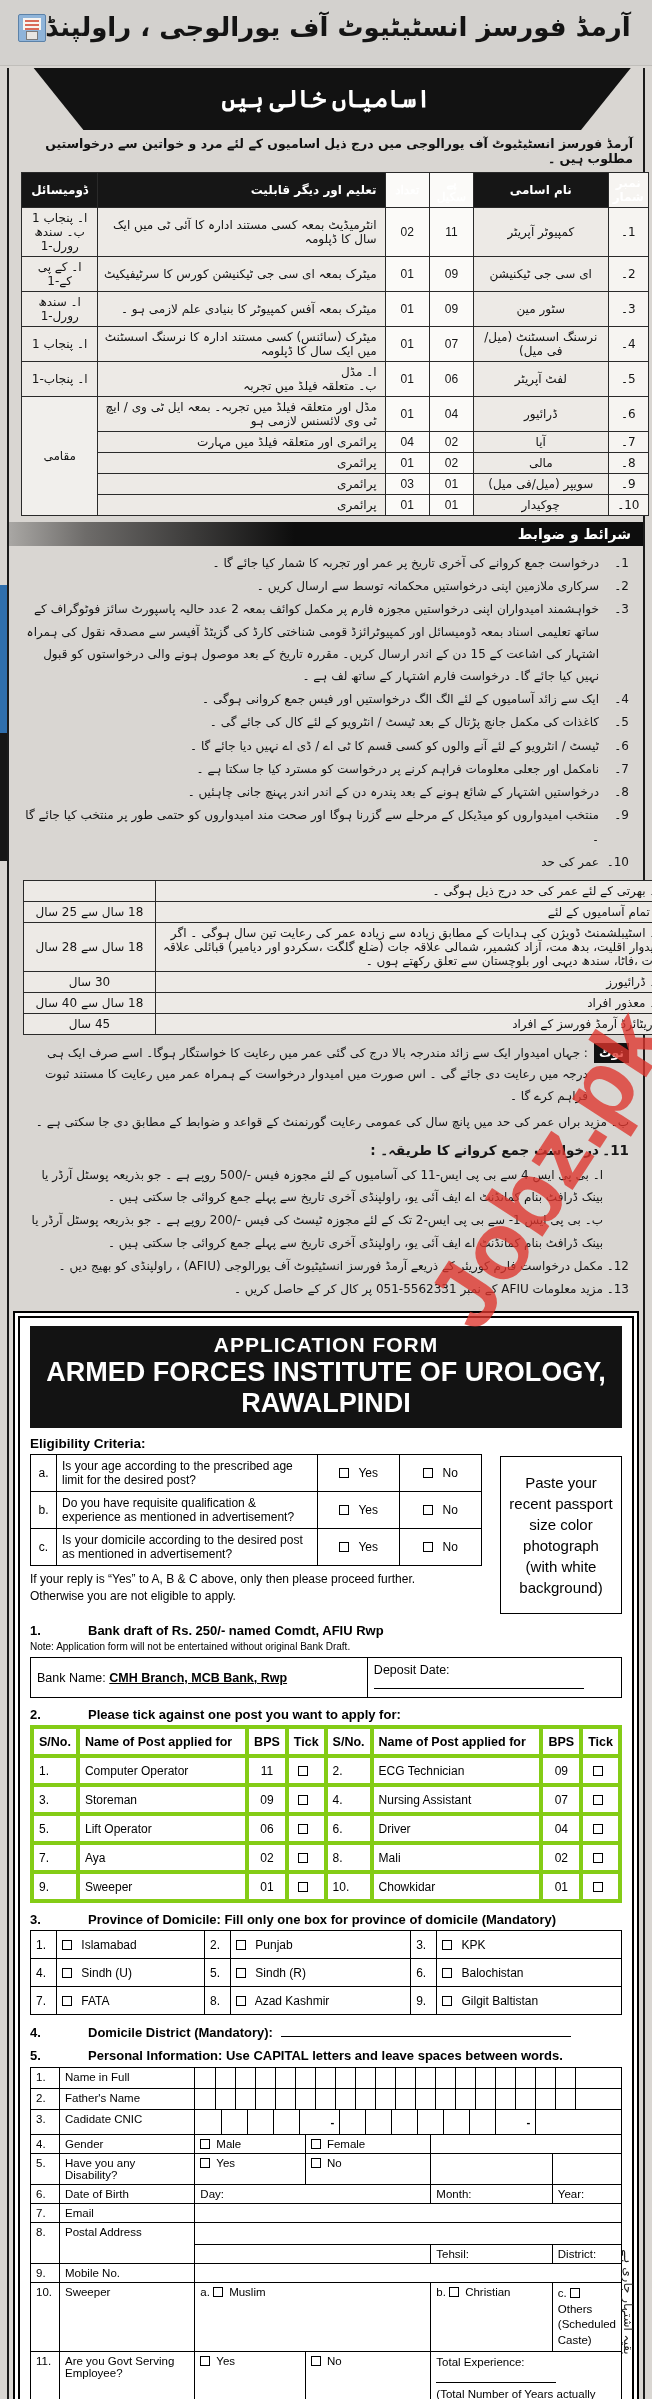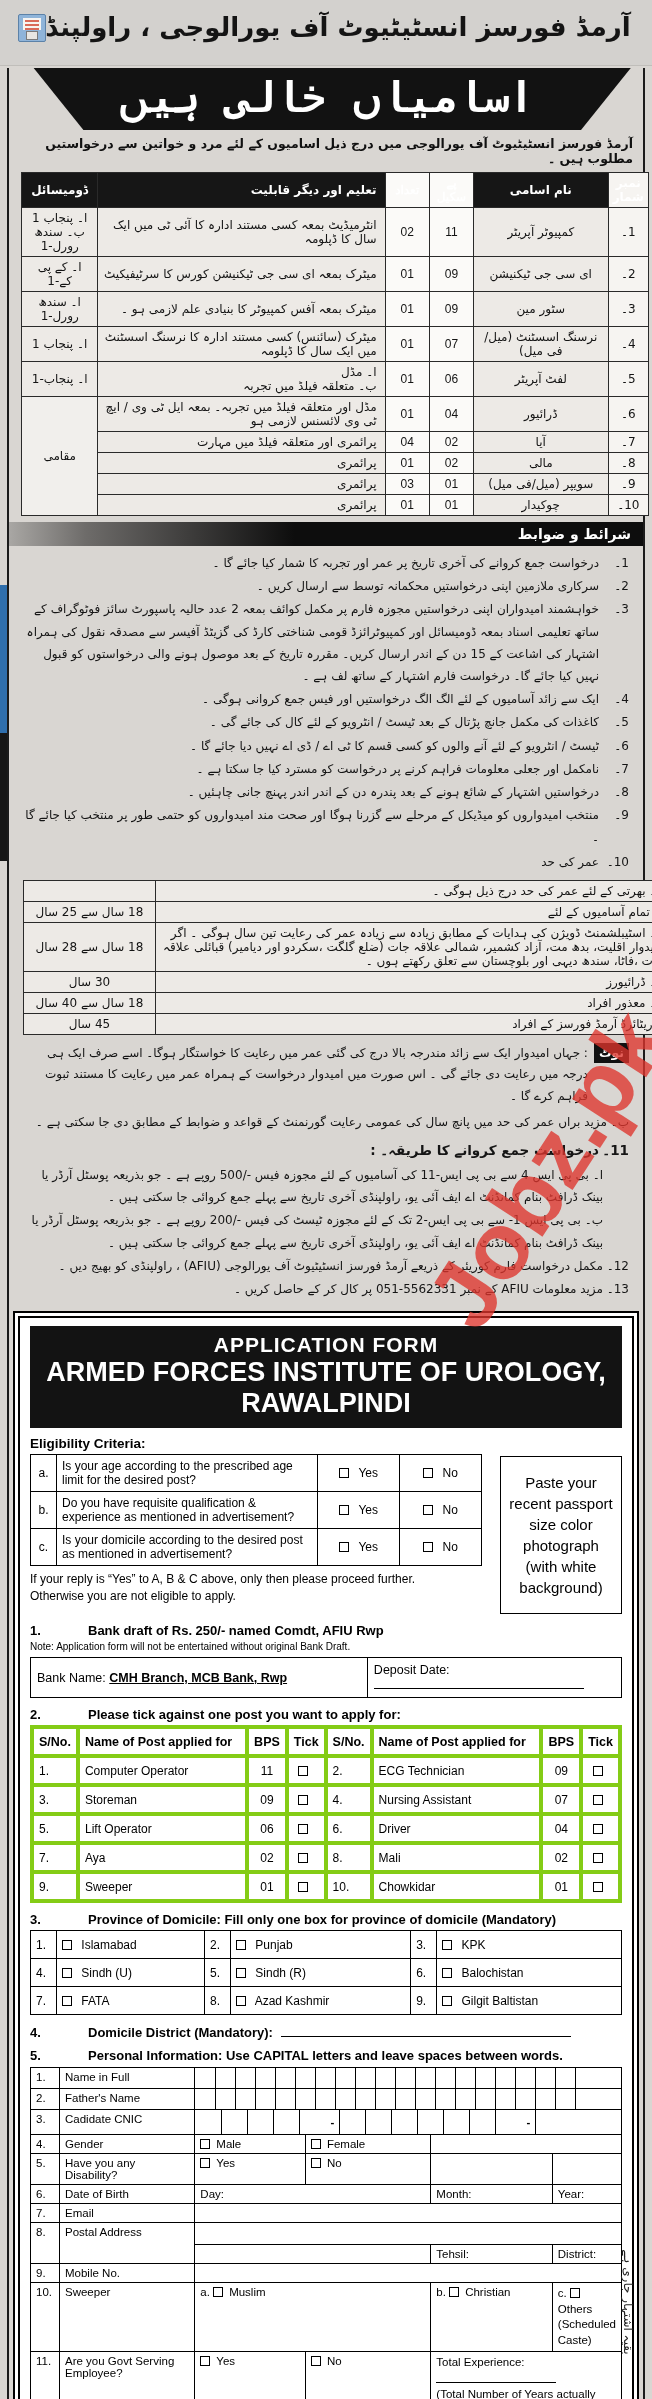--- a/index.html
+++ b/index.html
@@ -16,21 +16,21 @@
   .floppy .tab { position:absolute; left:7px; bottom:1px; width:12px; height:9px; background:#e8e6e2; border:1px solid #7a7a7a; }
   .u-title { text-align:center; direction:rtl; font-family:"DejaVu Sans", sans-serif;
              font-weight:bold; font-size:26px; color:#141414; padding-top:12px; }
 
   .main { margin:0 7px; border:2px solid #1b1b1b; border-top:none; background:#d9d6d2; position:relative; }
 
   
   .ribbon { margin:2px 6px 0; height:62px; background:#121212; color:#fff;
             clip-path:polygon(3% 0, 99% 0, 91% 100%, 11% 100%);
             display:flex; align-items:center; justify-content:center; }
-  .ribbon span { font-family:Liberation Mono, monospace; font-weight:bold; font-size:42px; letter-spacing:6px; direction:rtl; }
+  .ribbon span { font-family:Liberation Serif, serif; font-weight:bold; font-size:24px; letter-spacing:6px; direction:rtl; }
 
   .intro { direction:rtl; text-align:right; padding:6px 10px 4px; font-family:"DejaVu Sans", sans-serif;
            font-weight:bold; font-size:12.5px; color:#111; }
 
   
   table.jobs { direction:rtl; border-collapse:collapse; margin:2px 12px; width:628px;
                font-family:"DejaVu Sans", sans-serif; }
   table.jobs th, table.jobs td { border:1px solid #2a2a2a; padding:3px 4px; font-size:12px; }
   table.jobs th { background:#161616; color:#fff; font-weight:bold; height:30px; }
   table.jobs td { background:#edeae6; text-align:center; color:#141414; }

